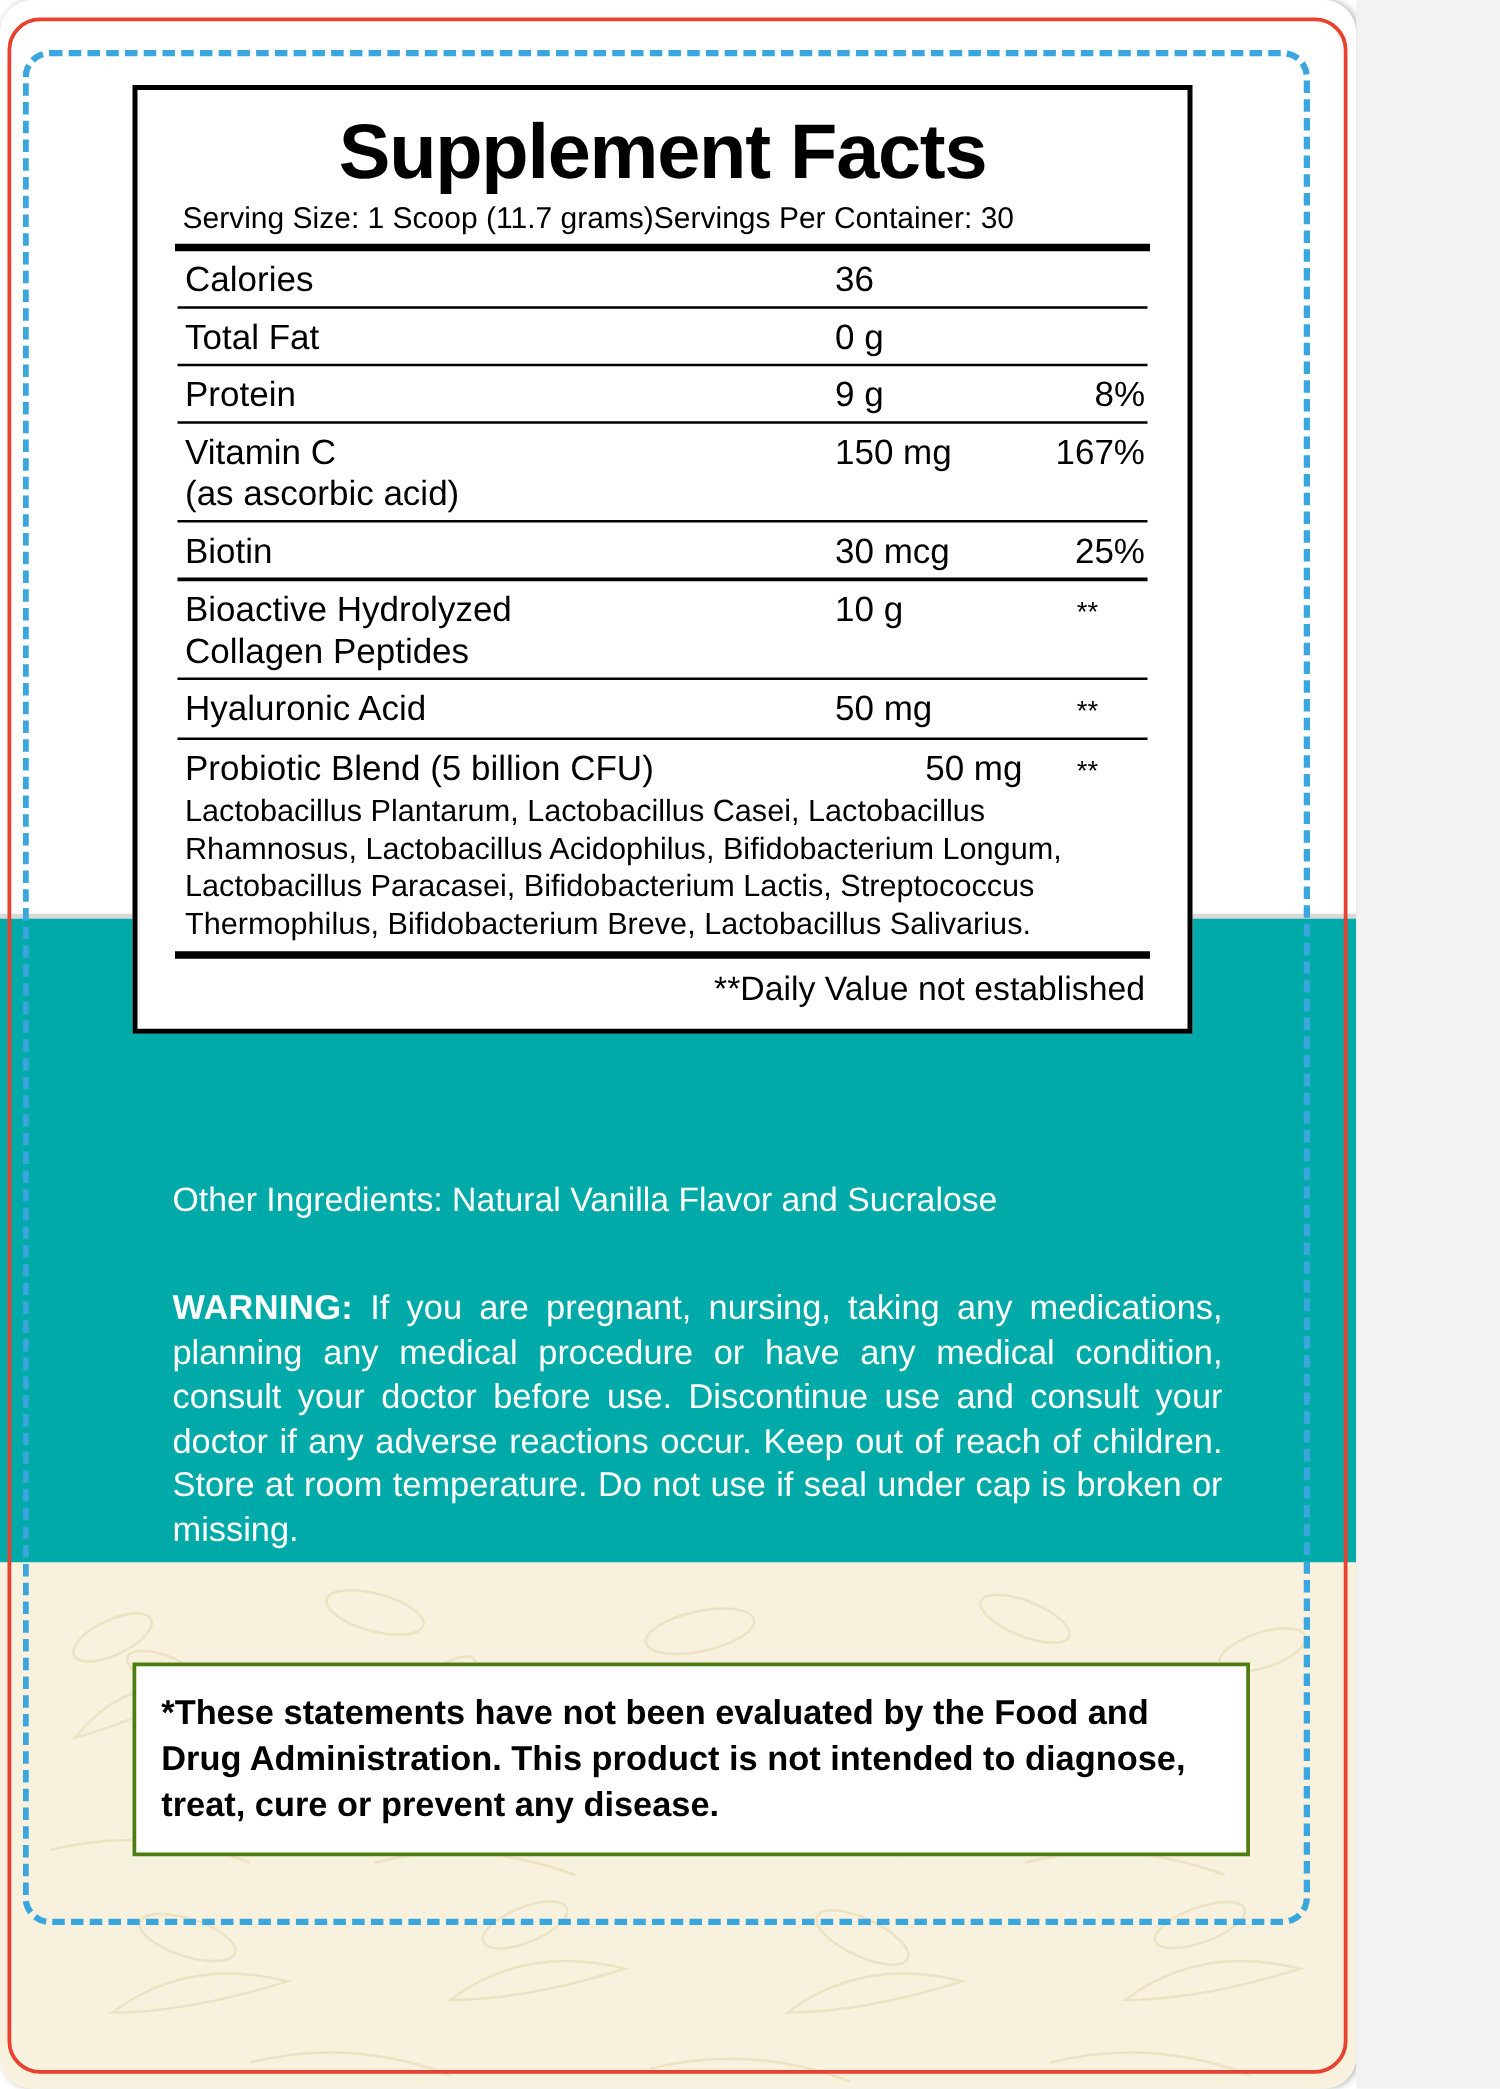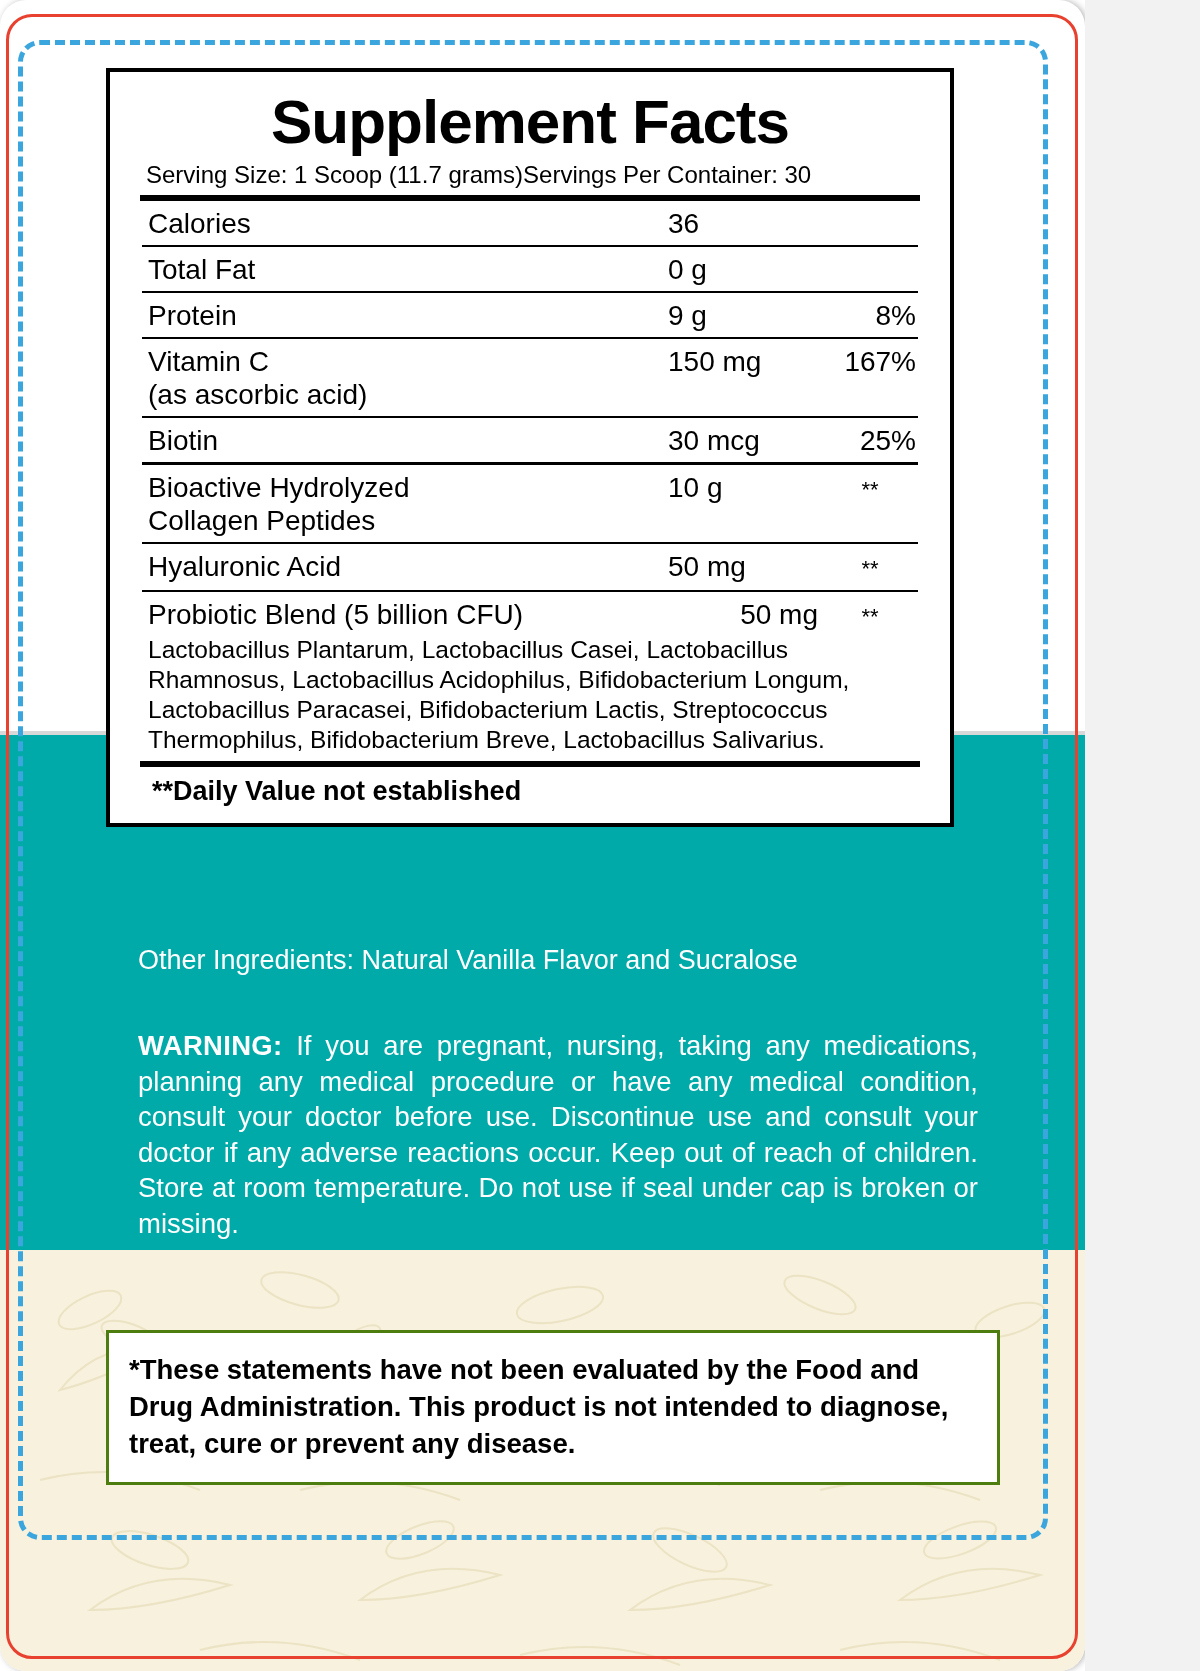--- a/index.html
+++ b/index.html
@@ -166,22 +166,23 @@
   .blend-head .dv { flex: 0 0 auto; width: 92px; text-align: center; font-size: 22px; padding-top: 2px;}
   .blend-list {
     font-size: 24.5px;
     line-height: 30px;
     padding: 2px 6px 6px 10px;
     text-align: left;
   }
   .dv-note {
     font-size: 27px;
     line-height: 32px;
-    font-weight: bold;
+    font-weight: normal;
     padding: 8px 6px 2px 14px;
+    text-align: right;
   }
 
   
   .other-ing {
     position: absolute;
     left: 138px;
     top: 944px;
     width: 880px;
     font-size: 27px;
     line-height: 32px;

